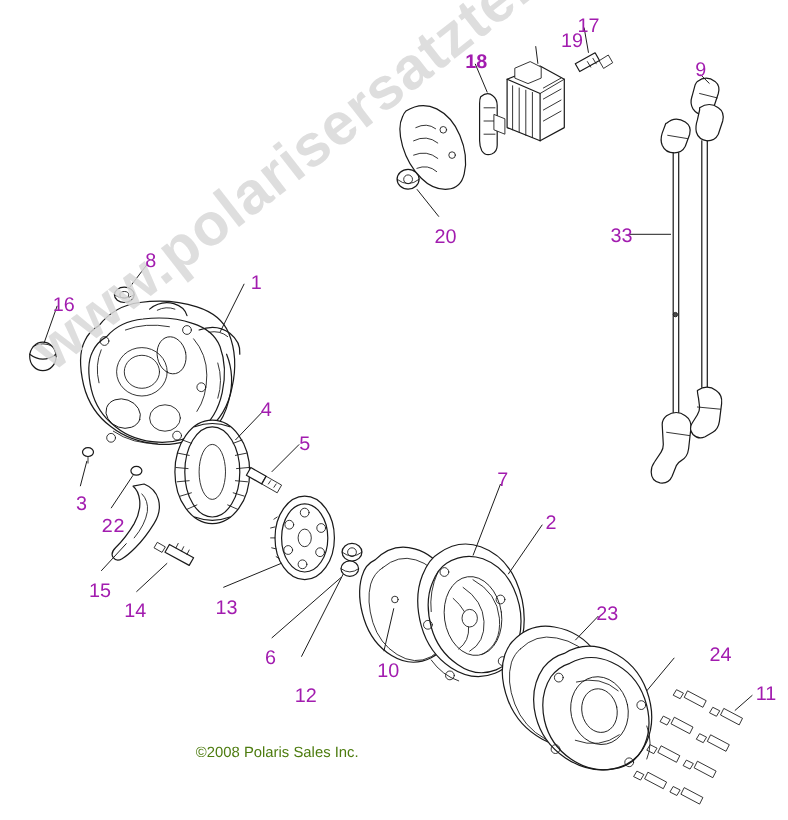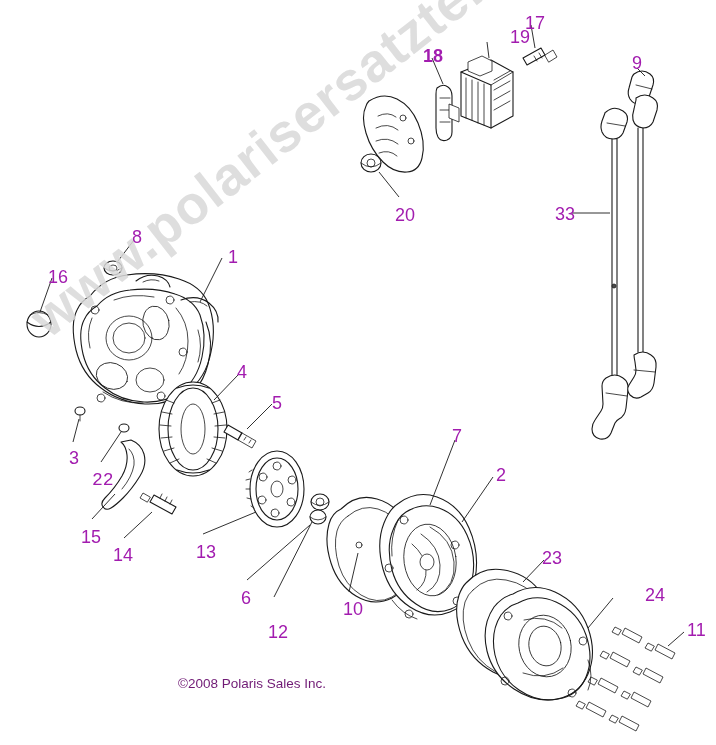--- a/index.html
+++ b/index.html
@@ -30,21 +30,21 @@
     color: #a21caf;
     white-space: nowrap;
     line-height: 1;
   }
   #copyright {
     position: absolute;
     left: 178px;
     top: 676px;
     font-family: "Liberation Sans", sans-serif;
     font-size: 13.5px;
-    color: #701a75;
+    color: #4d7c0f;
     white-space: nowrap;
   }
   .wm {
     position: absolute;
     font-family: "Liberation Sans", sans-serif;
     font-weight: bold;
     color: #d9d9d9;
     opacity: 0.85;
     white-space: nowrap;
     pointer-events: none;

